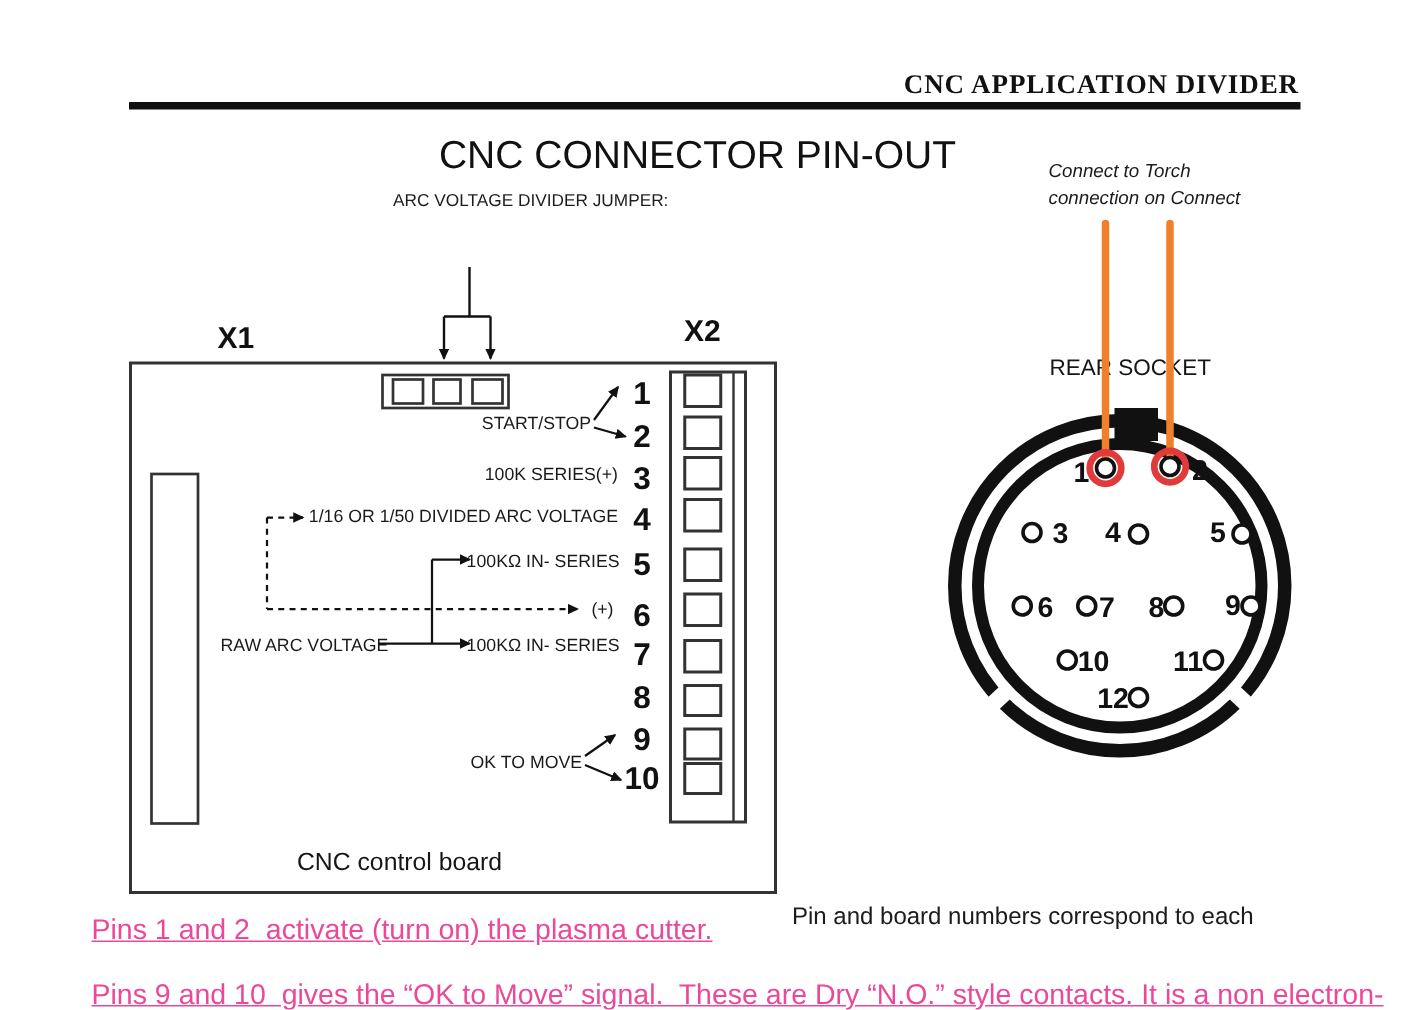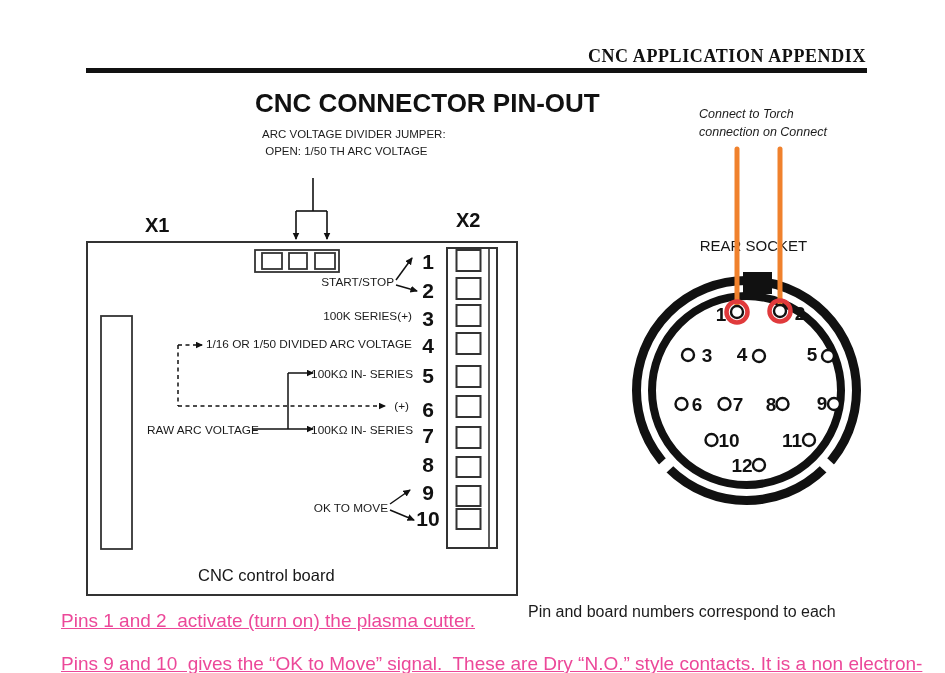--- a/index.html
+++ b/index.html
@@ -2,45 +2,44 @@
 <html><head>
 <meta charset="utf-8">
 <style>
   html,body{margin:0;padding:0;background:#ffffff;}
   body{width:945px;height:673px;position:relative;overflow:hidden;
        font-family:"Liberation Sans",sans-serif;color:#1b1b1b;}
   .abs{position:absolute;}
   .hdr{font-family:"Liberation Serif",serif;font-weight:bold;font-size:18px;
        letter-spacing:0.6px;color:#111;}
   .rule{background:#111;}
-  .title{font-weight:bold;font-size:26px;letter-spacing:0px;color:#111;
-         text-align:left;}
+  .title{font-weight:normal;font-size:26px;letter-spacing:0px;color:#111;
+         text-align:center;}
   .note-sm{font-size:11.5px;line-height:17.3px;color:#1c1c1c;white-space:pre;}
   .torch{font-size:12.5px;line-height:17.5px;color:#1c1c1c;font-style:italic;}
   .socket-title{font-size:15px;color:#161616;text-align:center;}
   .caption{font-size:16.5px;color:#161616;text-align:left;}
   .body-txt{font-size:19px;color:#ec4899;white-space:pre;text-decoration:underline;}
   .corr{font-size:16px;line-height:26.5px;color:#1b1b1b;white-space:pre;}
   svg text{font-family:"Liberation Sans",sans-serif;}
   .lbl{font-size:11.8px;fill:#1a1a1a;}
   .pinNum{font-size:21px;font-weight:bold;fill:#111;}
   .sockNum{font-size:19px;font-weight:bold;fill:#111;}
   .hdrXY{font-size:20px;font-weight:bold;fill:#111;}
 </style>
 </head>
 <body>
 
-<div class="abs hdr" style="top:46px;right:79px;">CNC APPLICATION APPENDIX</div>
+<div class="abs hdr" style="top:46px;right:79px;">CNC APPLICATION DIVIDER</div>
 <div class="abs rule" style="left:86px;top:68px;width:781px;height:4.5px;"></div>
 
 <div class="abs title" style="left:255px;top:88px;width:420px;">CNC CONNECTOR PIN-OUT</div>
 
 <div class="abs" style="left:262px;top:126px;">
   <div class="note-sm">ARC VOLTAGE DIVIDER JUMPER:</div>
-  <div class="note-sm"> OPEN: 1/50 TH ARC VOLTAGE</div>
 </div>
 
 <div class="abs torch" style="left:699px;top:106px;">
   <div>Connect to Torch</div>
   <div>connection on Connect</div>
 </div>
 
 <div class="abs socket-title" style="left:690px;top:237px;width:127px;">REAR SOCKET</div>
 
 <div class="abs caption" style="left:198px;top:566px;width:178px;">CNC control board</div>

